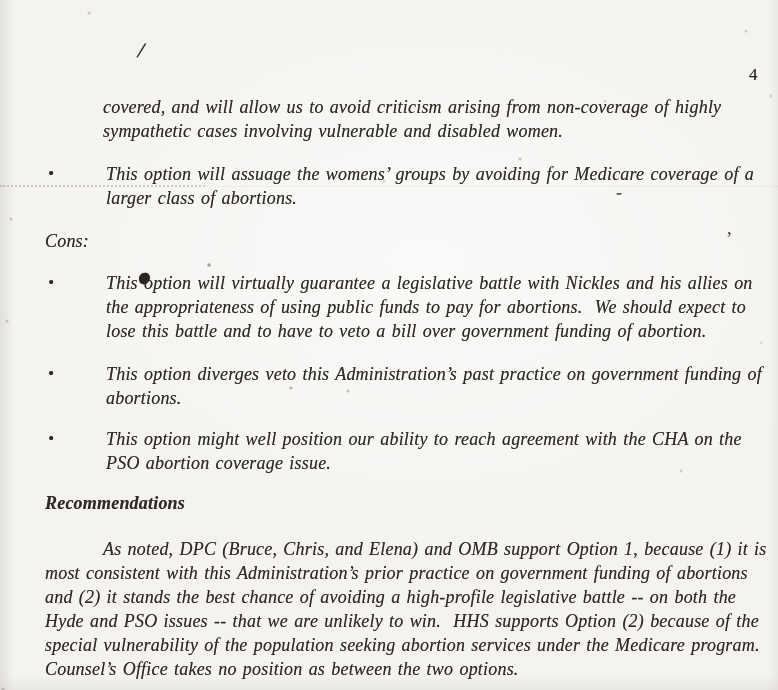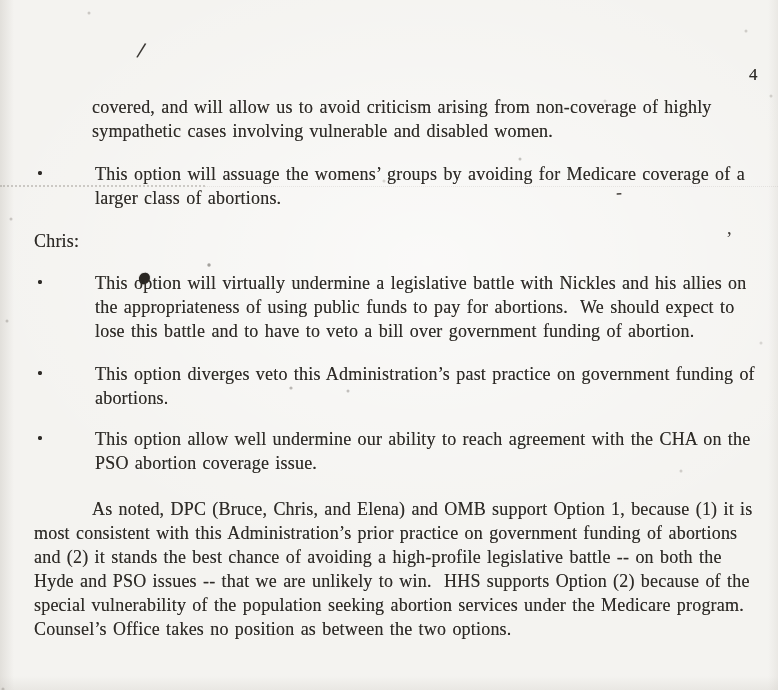--- a/index.html
+++ b/index.html
@@ -12,22 +12,23 @@
       linear-gradient(90deg, rgba(198,194,187,0.40) 0px, rgba(198,194,187,0) 14px),
       linear-gradient(270deg, rgba(205,201,194,0.25) 0px, rgba(205,201,194,0) 10px),
       linear-gradient(0deg, rgba(205,201,194,0.28) 0px, rgba(205,201,194,0) 14px),
       radial-gradient(ellipse 600px 420px at 55% 38%, rgba(255,255,255,0.55), rgba(255,255,255,0) 75%),
       #f4f3f0;
     font-family: "Liberation Serif", serif;
     color: #2e2b27;
   }
   .content {
     position: absolute;
-    left: 34px; top: 95px;
+    left: 45px; top: 95px;
     width: 720px;
+    font-style: italic;
   }
   .para, .heading {
     margin: 0;
     font-size: 18px;
     line-height: 24px;
     letter-spacing: 0.2px;
     word-spacing: 1.5px;
     white-space: pre;
     text-shadow: 0 0 0.6px rgba(46,43,39,0.55);
   }
@@ -151,41 +152,42 @@
 
     <p class="para indented">covered, and will allow us to avoid criticism arising from non-coverage of highly
 sympathetic cases involving vulnerable and disabled women.</p>
 
     <div class="bullet-row gap-assuage">
       <span class="bullet-marker">•</span>
       <p class="para">This option will assuage the womens’ groups by avoiding for Medicare coverage of a
 larger class of abortions.</p>
     </div>
 
-    <p class="heading gap-cons">Chris:</p>
+    <p class="heading gap-cons">Cons:</p>
 
     <div class="bullet-row gap-battle">
       <span class="bullet-marker">•</span>
-      <p class="para">This option will virtually undermine a legislative battle with Nickles and his allies on
+      <p class="para">This option will virtually guarantee a legislative battle with Nickles and his allies on
 the appropriateness of using public funds to pay for abortions.  We should expect to
 lose this battle and to have to veto a bill over government funding of abortion.</p>
     </div>
 
     <div class="bullet-row gap-diverges">
       <span class="bullet-marker">•</span>
       <p class="para">This option diverges veto this Administration’s past practice on government funding of
 abortions.</p>
     </div>
 
     <div class="bullet-row gap-undermine">
       <span class="bullet-marker">•</span>
-      <p class="para">This option allow well undermine our ability to reach agreement with the CHA on the
+      <p class="para">This option might well position our ability to reach agreement with the CHA on the
 PSO abortion coverage issue.</p>
     </div>
 
+    <p class="heading bold gap-rec-head">Recommendations</p>
 
     <p class="para rec-para gap-rec-para">As noted, DPC (Bruce, Chris, and Elena) and OMB support Option 1, because (1) it is
 most consistent with this Administration’s prior practice on government funding of abortions
 and (2) it stands the best chance of avoiding a high-profile legislative battle -- on both the
 Hyde and PSO issues -- that we are unlikely to win.  HHS supports Option (2) because of the
 special vulnerability of the population seeking abortion services under the Medicare program.
 Counsel’s Office takes no position as between the two options.</p>
 
   </div>
 </div>

